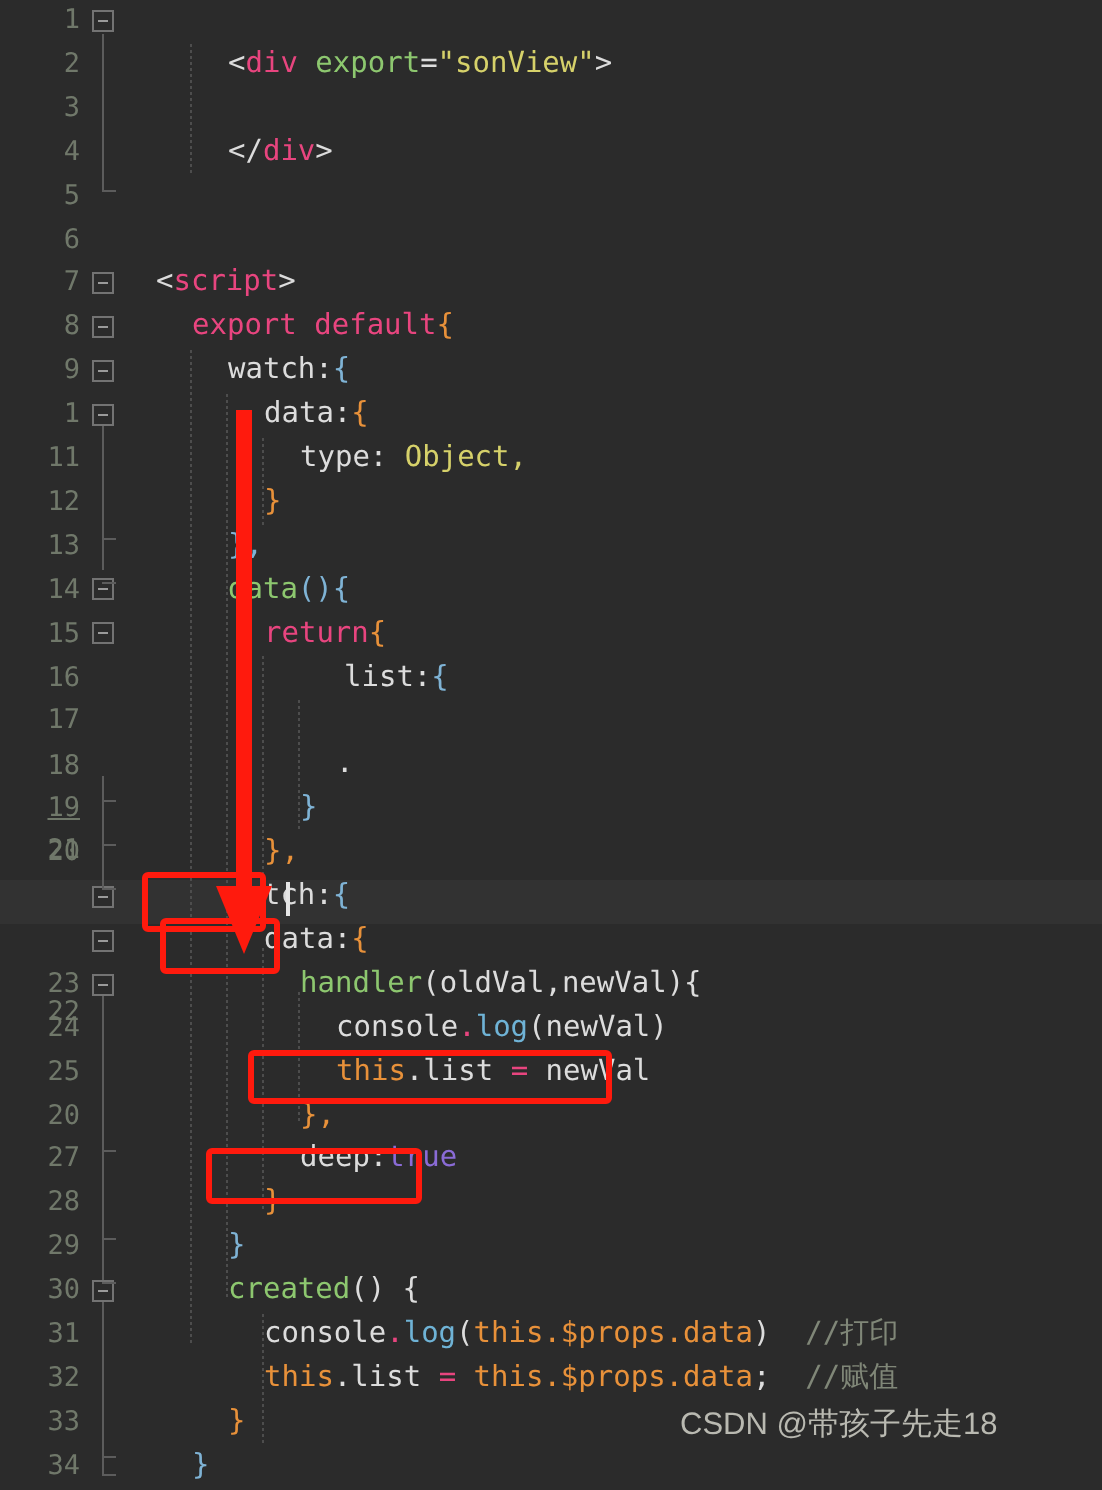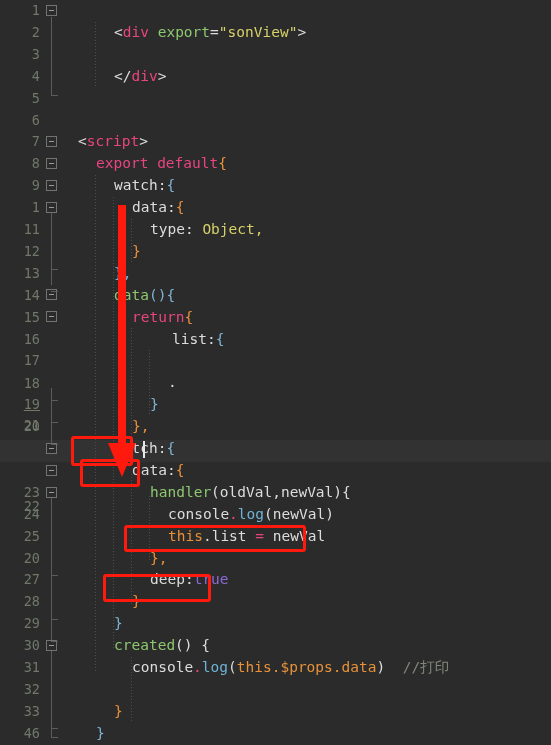--- a/index.html
+++ b/index.html
@@ -208,21 +208,21 @@
     <div class="ln" style="top:503.7px;">24</div>
     <div class="ln" style="top:525.6px;">25</div>
     <div class="ln" style="top:547.5px;">20</div>
     <div class="ln" style="top:569.4px;">27</div>
     <div class="ln" style="top:591.3px;">28</div>
     <div class="ln" style="top:613.2px;">29</div>
     <div class="ln" style="top:635.1px;">30</div>
     <div class="ln" style="top:657.0px;">31</div>
     <div class="ln" style="top:678.9px;">32</div>
     <div class="ln" style="top:700.8px;">33</div>
-    <div class="ln" style="top:722.7px;">46</div>
+    <div class="ln" style="top:722.7px;">34</div>
 
     <div class="fold" style="top:5px;"></div>
     <div class="fold" style="top:136px;"></div>
     <div class="fold" style="top:158px;"></div>
     <div class="fold" style="top:180px;"></div>
     <div class="fold" style="top:202px;"></div>
     <div class="fold" style="top:289px;"></div>
     <div class="fold" style="top:311px;"></div>
     <div class="fold" style="top:443px;"></div>
     <div class="fold" style="top:465px;"></div>
@@ -326,34 +326,36 @@
     
     <div class="cl" style="top:613.2px; left:36px;"><span class="t-br2">}</span></div>
 
     
     <div class="cl" style="top:657.0px; left:54px;"><span class="t-ident">console</span><span class="t-op">.</span><span class="t-prop">log</span><span class="t-ident">(</span><span class="t-this">this.$props.data</span><span class="t-ident">)</span><span>  </span><span class="t-comment">//打印</span></div>
 
     
     <div class="cl" style="top:635.1px; left:36px;"><span class="t-fn">created</span><span class="t-ident">() {</span></div>
 
     
+    <div class="cl" style="top:678.9px; left:54px;"><span class="t-this">this</span><span class="t-ident">.list </span><span class="t-op">=</span><span class="t-this"> this.$props.data</span><span class="t-ident">;</span><span>  </span><span class="t-comment">//赋值</span></div>
 
     
     <div class="cl" style="top:700.8px; left:36px;"><span class="t-br1">}</span></div>
 
     
     <div class="cl" style="top:722.7px; left:18px;"><span class="t-br2">}</span></div>
   </div>
 
   <div class="caret" style="left:143px; top:441px;"></div>
 
   <svg class="anno-arrow" width="40" height="290" style="left:104px; top:205px;" viewBox="0 0 40 290">
     <rect x="14" y="0" width="8" height="250" fill="#ff1a0d"></rect>
     <polygon points="4,238 32,238 18,272" fill="#ff1a0d"></polygon>
   </svg>
 
   <div class="anno-box" style="left:71px;  top:436px; width:62px;  height:30px;"></div>
   <div class="anno-box" style="left:80px;  top:459px; width:60px;  height:28px;"></div>
   <div class="anno-box" style="left:124px; top:525px; width:182px; height:27px;"></div>
   <div class="anno-box" style="left:103px; top:574px; width:108px; height:28px;"></div>
 
+  <div class="watermark" style="left:340px; top:702px;">CSDN @带孩子先走18</div>
 
 </div>
 
 </body></html>

